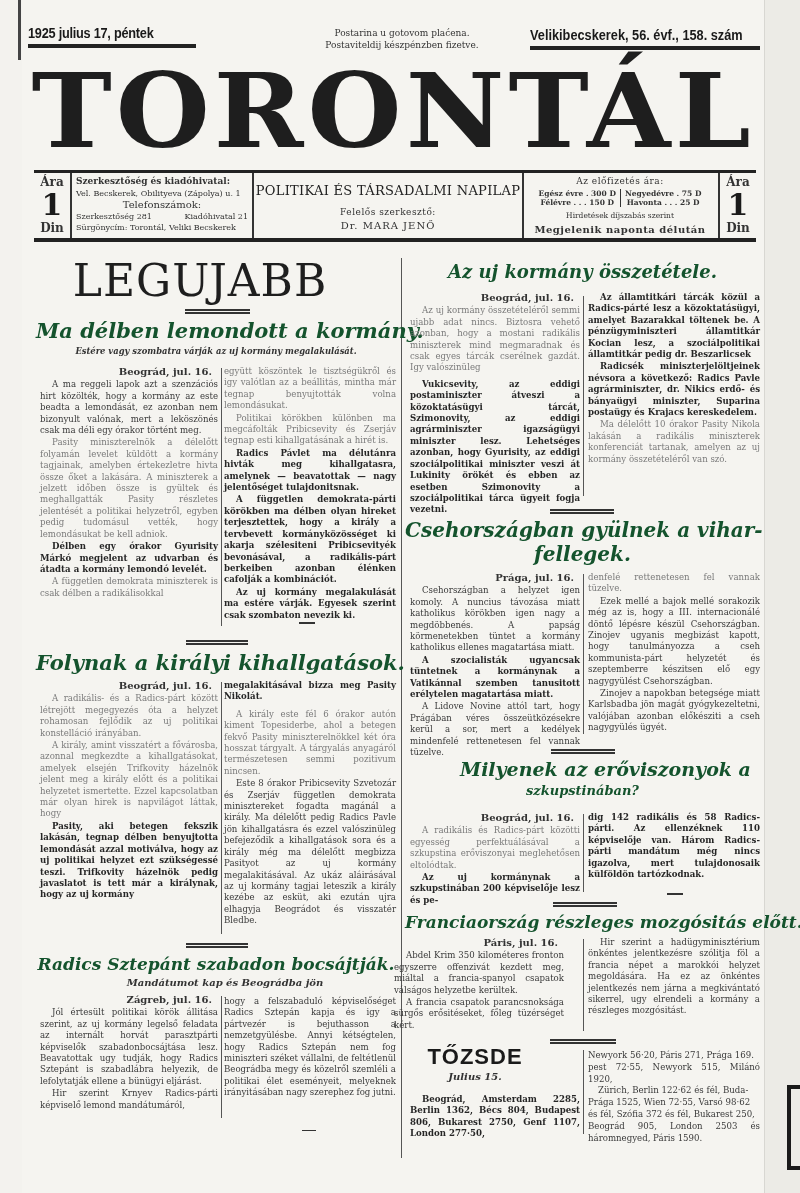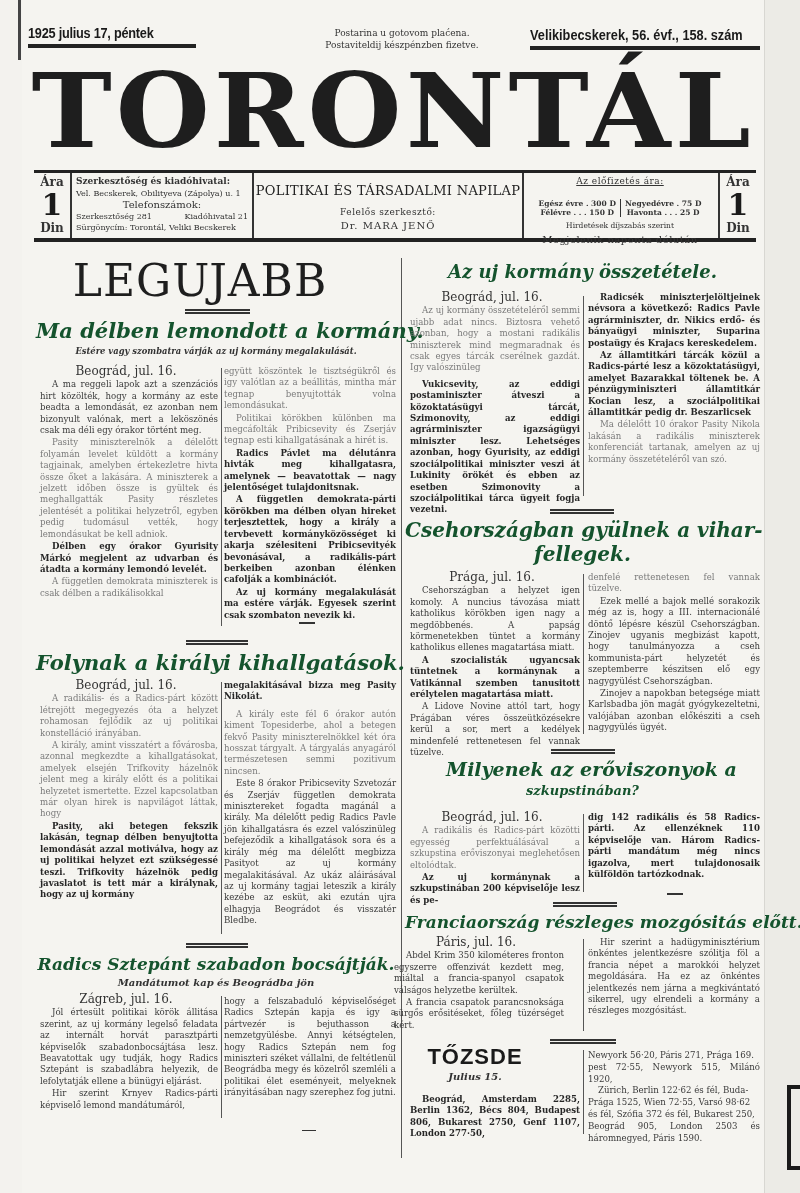--- a/index.html
+++ b/index.html
@@ -29,32 +29,32 @@
   .price-box.right { border-right: none; border-left: 2px solid #333; margin-left: auto; }
   .addr-box { width: 182px; border-right: 2px solid #333; padding: 3px 4px; font-size: 8px; line-height: 11.5px; color: #333; }
   .addr-box .h { font-weight: bold; font-size: 9px; }
   .addr-box .c { text-align: center; font-size: 10px; }
   .addr-box .row { display: flex; justify-content: space-between; }
   .center-box { width: 270px; border-right: 2px solid #333; text-align: center; padding-top: 10px; }
   .center-box .sub { font-size: 13px; letter-spacing: 0.3px; color: #222; }
   .center-box .ed1 { font-size: 9px; margin-top: 9px; color: #333; letter-spacing: 0.5px; }
   .center-box .ed2 { font-size: 10px; margin-top: 3px; color: #333; letter-spacing: 1px; }
   .sub-box { width: 192px; padding: 3px 4px; text-align: center; font-size: 8px; line-height: 10px; color: #333; }
-  .sub-box .h { font-size: 9px; margin-bottom: 13px; letter-spacing: 0.5px; text-decoration: underline; }
+  .sub-box .h { font-size: 9px; margin-bottom: 3px; letter-spacing: 0.5px; }
   .sub-box .grid { display: flex; justify-content: center; gap: 4px; font-weight: bold; font-size: 7.5px; line-height: 9px; }
   .sub-box .grid .sep { border-left: 1px solid #333; }
   .sub-box .ads { margin-top: 4px; font-size: 7.5px; }
-  .sub-box .daily { margin-top: 4px; font-weight: normal; font-size: 10px; letter-spacing: 0.5px; }
+  .sub-box .daily { margin-top: 4px; font-weight: bold; font-size: 10px; letter-spacing: 0.5px; }
 
   
   .col { position: absolute; font-size: 8.6px; line-height: 11.4px; color: #3a3a3a; text-align: justify; }
   .col p { text-indent: 12px; margin-bottom: 1px; }
   .col p.b { font-weight: bold; color: #262626; }
   .col p.lt { color: #7a7a7a; }
-  .dateline { text-align: center; font-weight: normal; font-size: 12px; color: #333; margin-bottom: 2px; padding-right: 6px; }
+  .dateline { text-align: right; font-weight: bold; font-size: 10px; color: #333; margin-bottom: 2px; padding-right: 6px; }
   .vrule { position: absolute; width: 1px; background: #555; }
   .rule2 { position: absolute; height: 5px; border-top: 2px solid #333; border-bottom: 2px solid #333; }
   .rule1 { position: absolute; height: 2px; background: #333; }
 
   .h-legujabb { position: absolute; left: 40px; top: 256px; width: 320px; text-align: center; font-family: "DejaVu Serif", serif; font-size: 44px; line-height: 50px; color: #1e1e1e; letter-spacing: 1px; }
   .h-it { position: absolute; font-family: "DejaVu Serif", serif; font-style: italic; font-weight: bold; color: #14532d; text-align: center; white-space: nowrap; }
   .h-sub { position: absolute; font-family: "DejaVu Serif", serif; font-style: italic; font-weight: bold; color: #333; text-align: center; white-space: nowrap; }
 
   .tozsde-title { position: absolute; left: 420px; top: 1044px; width: 110px; text-align: center; font-family: "Liberation Sans", sans-serif; font-weight: bold; font-size: 22px; letter-spacing: 1px; color: #1a1a1a; }
   .tozsde-date { position: absolute; left: 420px; top: 1071px; width: 110px; text-align: center; font-style: italic; font-weight: bold; font-size: 10px; color: #333; }
@@ -156,63 +156,63 @@
 </div>
 <div class="vrule" style="left:221px; top:682px; height:252px;"></div>
 <div class="col" style="left:224px; top:680px; width:172px;">
   <p class="b" style="text-indent:0; margin-bottom:6px;">megalakitásával bizza meg Pasity Nikolát.</p>
   <p class="lt">A király este fél 6 órakor autón kiment Topesiderbe, ahol a betegen fekvő Pasity miniszterelnökkel két óra hosszat tárgyalt. A tárgyalás anyagáról természetesen semmi pozitivum nincsen.</p>
   <p>Este 8 órakor Pribicsevity Szvetozár és Zserjáv független demokrata minisztereket fogadta magánál a király. Ma délelőtt pedig Radics Pavle jön kihallgatásra és ezzel valószinüleg befejeződik a kihallgatások sora és a király még ma délelőtt megbizza Pasityot az uj kormány megalakitásával. Az ukáz aláirásával az uj kormány tagjai leteszik a király kezébe az esküt, aki ezután ujra elhagyja Beográdot és visszatér Bledbe.</p>
 </div>
 
 <div class="rule2" style="left:186px; top:943px; width:62px;"></div>
 <div class="h-it" style="left:36px; top:953px; width:360px; font-size:17px; line-height:22px;">Radics Sztepánt szabadon bocsájtják.</div>
-<div class="h-sub" style="left:36px; top:977px; width:360px; font-size:10px;">Mandátumot kap és Beográdba jön</div>
+<div class="h-sub" style="left:45px; top:977px; width:360px; font-size:10px;">Mandátumot kap és Beográdba jön</div>
 <div class="col" style="left:40px; top:994px; width:178px;">
   <div class="dateline">Zágreb, jul. 16.</div>
   <p>Jól értesült politikai körök állitása szerint, az uj kormány legelső feladata az internált horvát parasztpárti képviselők szabadonbocsájtása lesz. Beavatottak ugy tudják, hogy Radics Sztepánt is szabadlábra helyezik, de lefolytatják ellene a bünügyi eljárást.</p>
   <p>Hir szerint Krnyev Radics-párti képviselő lemond mandátumáról,</p>
 </div>
 <div class="vrule" style="left:221px; top:996px; height:122px;"></div>
 <div class="col" style="left:224px; top:996px; width:172px;">
   <p style="text-indent:0">hogy a felszabaduló képviselőséget Radics Sztepán kapja és igy a pártvezér is bejuthasson a nemzetgyülésbe. Annyi kétségtelen, hogy Radics Sztepán nem fog miniszteri széket vállalni, de feltétlenül Beográdba megy és közelről szemléli a politikai élet eseményeit, melyeknek irányitásában nagy szerephez fog jutni.</p>
 </div>
 <div class="rule1" style="left:302px; top:1130px; width:14px; height:1px;"></div>
 
 <div class="h-it" style="left:405px; top:260px; width:355px; font-size:18px; line-height:24px;">Az uj kormány összetétele.</div>
 <div class="col" style="left:410px; top:292px; width:170px;">
   <div class="dateline">Beográd, jul. 16.</div>
   <p class="lt">Az uj kormány összetételéről semmi ujabb adat nincs. Biztosra vehető azonban, hogy a mostani radikális miniszterek mind megmaradnak és csak egyes tárcák cserélnek gazdát. Igy valószinüleg</p>
   <p class="b" style="margin-top:5px;">Vukicsevity, az eddigi postaminiszter átveszi a közoktatásügyi tárcát, Szimonovity, az eddigi agrárminiszter igazságügyi miniszter lesz. Lehetséges azonban, hogy Gyurisity, az eddigi szociálpolitikai miniszter veszi át Lukinity örökét és ebben az esetben Szimonovity a szociálpolitikai tárca ügyeit fogja vezetni.</p>
 </div>
 <div class="vrule" style="left:583px; top:296px; height:200px;"></div>
 <div class="col" style="left:588px; top:292px; width:172px;">
+  <p class="b">Az államtitkári tárcák közül a Radics-párté lesz a közoktatásügyi, amelyet Bazarakkal töltenek be. A pénzügyminiszteri államtitkár Kocian lesz, a szociálpolitikai államtitkár pedig dr. Beszarlicsek</p>
   <p class="b">Radicsék miniszterjelöltjeinek névsora a következő: Radics Pavle agrárminiszter, dr. Nikics erdő- és bányaügyi miniszter, Suparina postaügy és Krajacs kereskedelem.</p>
-  <p class="b">Az államtitkári tárcák közül a Radics-párté lesz a közoktatásügyi, amelyet Bazarakkal töltenek be. A pénzügyminiszteri államtitkár Kocian lesz, a szociálpolitikai államtitkár pedig dr. Beszarlicsek</p>
   <p class="lt">Ma délelőtt 10 órakor Pasity Nikola lakásán a radikális miniszterek konferenciát tartanak, amelyen az uj kormány összetételéről van szó.</p>
 </div>
 
 <div class="rule2" style="left:550px; top:509px; width:64px;"></div>
 <div class="h-it" style="left:405px; top:518px; width:355px; font-size:20px; line-height:24px;">Csehországban gyülnek a vihar-</div>
 <div class="h-it" style="left:405px; top:542px; width:355px; font-size:20px; line-height:24px;">fellegek.</div>
 <div class="col" style="left:410px; top:572px; width:170px;">
   <div class="dateline">Prága, jul. 16.</div>
   <p>Csehországban a helyzet igen komoly. A nuncius távozása miatt katholikus körökben igen nagy a megdöbbenés. A papság körmenetekben tüntet a kormány katholikus ellenes magatartása miatt.</p>
   <p class="b">A szocialisták ugyancsak tüntetnek a kormánynak a Vatikánnal szemben tanusitott erélytelen magatartása miatt.</p>
   <p>A Lidove Novine attól tart, hogy Prágában véres összeütközésekre kerül a sor, mert a kedélyek mindenfelé rettenetesen fel vannak tüzelve.</p>
 </div>
 <div class="vrule" style="left:583px; top:574px; height:160px;"></div>
 <div class="col" style="left:588px; top:572px; width:172px;">
   <p class="lt" style="text-indent:0">denfelé rettenetesen fel vannak tüzelve.</p>
   <p>Ezek mellé a bajok mellé sorakozik még az is, hogy a III. internacionálé döntő lépésre készül Csehországban. Zinojev ugyanis megbizást kapott, hogy tanulmányozza a cseh kommunista-párt helyzetét és szeptemberre készitsen elő egy nagygyülést Csehországban.</p>
   <p>Zinojev a napokban betegsége miatt Karlsbadba jön magát gyógykezeltetni, valójában azonban előkésziti a cseh nagygyülés ügyét.</p>
 </div>
 
 <div class="rule2" style="left:551px; top:749px; width:64px;"></div>
-<div class="h-it" style="left:414px; top:757px; width:355px; font-size:19px; line-height:24px;">Milyenek az erőviszonyok a</div>
+<div class="h-it" style="left:428px; top:757px; width:355px; font-size:19px; line-height:24px;">Milyenek az erőviszonyok a</div>
 <div class="h-it" style="left:405px; top:779px; width:355px; font-size:13px; line-height:24px;">szkupstinában?</div>
 <div class="col" style="left:410px; top:812px; width:170px;">
   <div class="dateline">Beográd, jul. 16.</div>
   <p class="lt">A radikális és Radics-párt közötti egyesség perfektuálásával a szkupstina erőviszonyai meglehetősen eltolódtak.</p>
   <p class="b">Az uj kormánynak a szkupstinában 200 képviselője lesz és pe-</p>
 </div>
 <div class="vrule" style="left:583px; top:814px; height:78px;"></div>
 <div class="col" style="left:588px; top:812px; width:172px;">
   <p class="b" style="text-indent:0">dig 142 radikális és 58 Radics-párti. Az ellenzéknek 110 képviselője van. Három Radics-párti mandátum még nincs igazolva, mert tulajdonosaik külföldön tartózkodnak.</p>
 </div>

